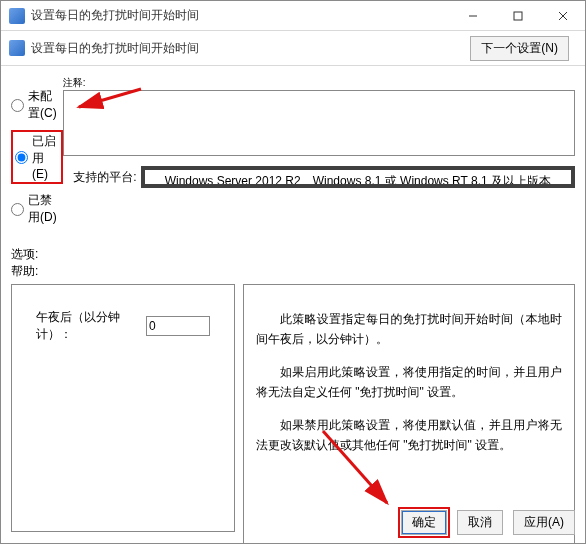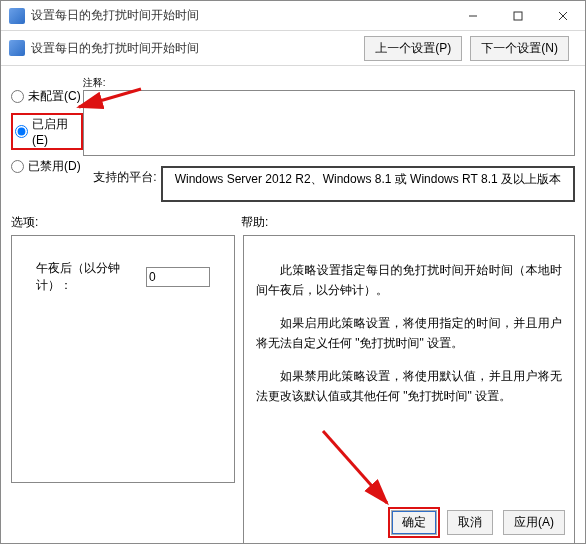--- a/index.html
+++ b/index.html
@@ -21,31 +21,31 @@
   .row1 { display:flex; }
   .radiocol { width:78px; padding-top:4px; }
   .radio { display:flex; align-items:center; font-size:12px; margin:8px 0; }
   .radio input { margin:0 4px 0 0; }
   .radio.hilite { border:2px solid #d11; padding:1px 2px; border-radius:0; margin:6px 0; }
   .commentcol { flex:1; }
   .lbl { font-size:10px; color:#000000; display:block; margin-bottom:0; }
   .commentsbox { width:100%; height:66px; border:1px solid #888; resize:none; font-size:12px; }
   .platformrow { display:flex; align-items:flex-start; margin-top:6px; }
   .platformlbl { font-size:12px; width:78px; text-align:right; padding-right:4px; padding-top:3px;}
-  .platformbox { flex:1; border:2px solid #404040; padding:3px 12px; font-size:12px; height:36px; overflow:hidden; white-space:nowrap;}
-  .midlabels { display:flex; margin-top:12px; }
+  .platformbox { flex:1; border:4px solid #404040; padding:3px 20px; font-size:12px; height:22px; overflow:hidden; white-space:nowrap;}
+  .midlabels { display:flex; margin-top:12px;flex-direction:column; }
   .midlabels .left { width:230px; font-size:12px; }
   .midlabels .right { font-size:12px; }
   .mainarea { display:flex; gap:8px; margin-top:4px; }
   .optionspane { width:224px; height:248px; border:1px solid #888; padding:24px; font-size:12px; }
   .spinnerwrap { display:flex; align-items:center; gap:6px; }
   .spinner { width:64px; height:20px; border:1px solid #888; font-size:12px; padding:1px 2px; }
   .helppane { flex:1; height:311px; border:1px solid #888; padding:24px 12px; font-size:12px; line-height:1.7; overflow:auto; text-align:justify;}
   .helppane p { margin:0 0 12px 0; text-indent:2em; }
-  .footer { position:absolute; bottom:8px; right:20px; display:flex; gap:10px; align-items:flex-start;}
+  .footer { position:absolute; bottom:8px; right:10px; display:flex; gap:10px; align-items:flex-start;}
   .btn.primary { outline:2px solid #d11; outline-offset:1px; box-shadow: 0 0 0 1px #2e6ec7 inset; }
   
   .overlay { position:absolute; left:0; top:0; width:586px; height:544px; pointer-events:none; }
 </style>
 </head>
 <body>
 
 <div class="window">
 
   <div class="titlebar">
@@ -68,21 +68,20 @@
             <line x1="9" y1="1" x2="1" y2="9" stroke="#333" stroke-width="1"></line>
           </svg>
         </div>
     </div>
   </div>
 
   <div class="subheader">
     <div class="icon2"></div>
     <div class="subtitle">设置每日的免打扰时间开始时间</div>
     <div class="navbtns">
-      <div class="btn">上一个设置(P)</div>
       <div class="btn">下一个设置(N)</div>
     </div>
   </div>
   <div class="divider"></div>
 
   <div class="body">
 
     <div class="row1">
       <div class="radiocol">
         <label class="radio">

